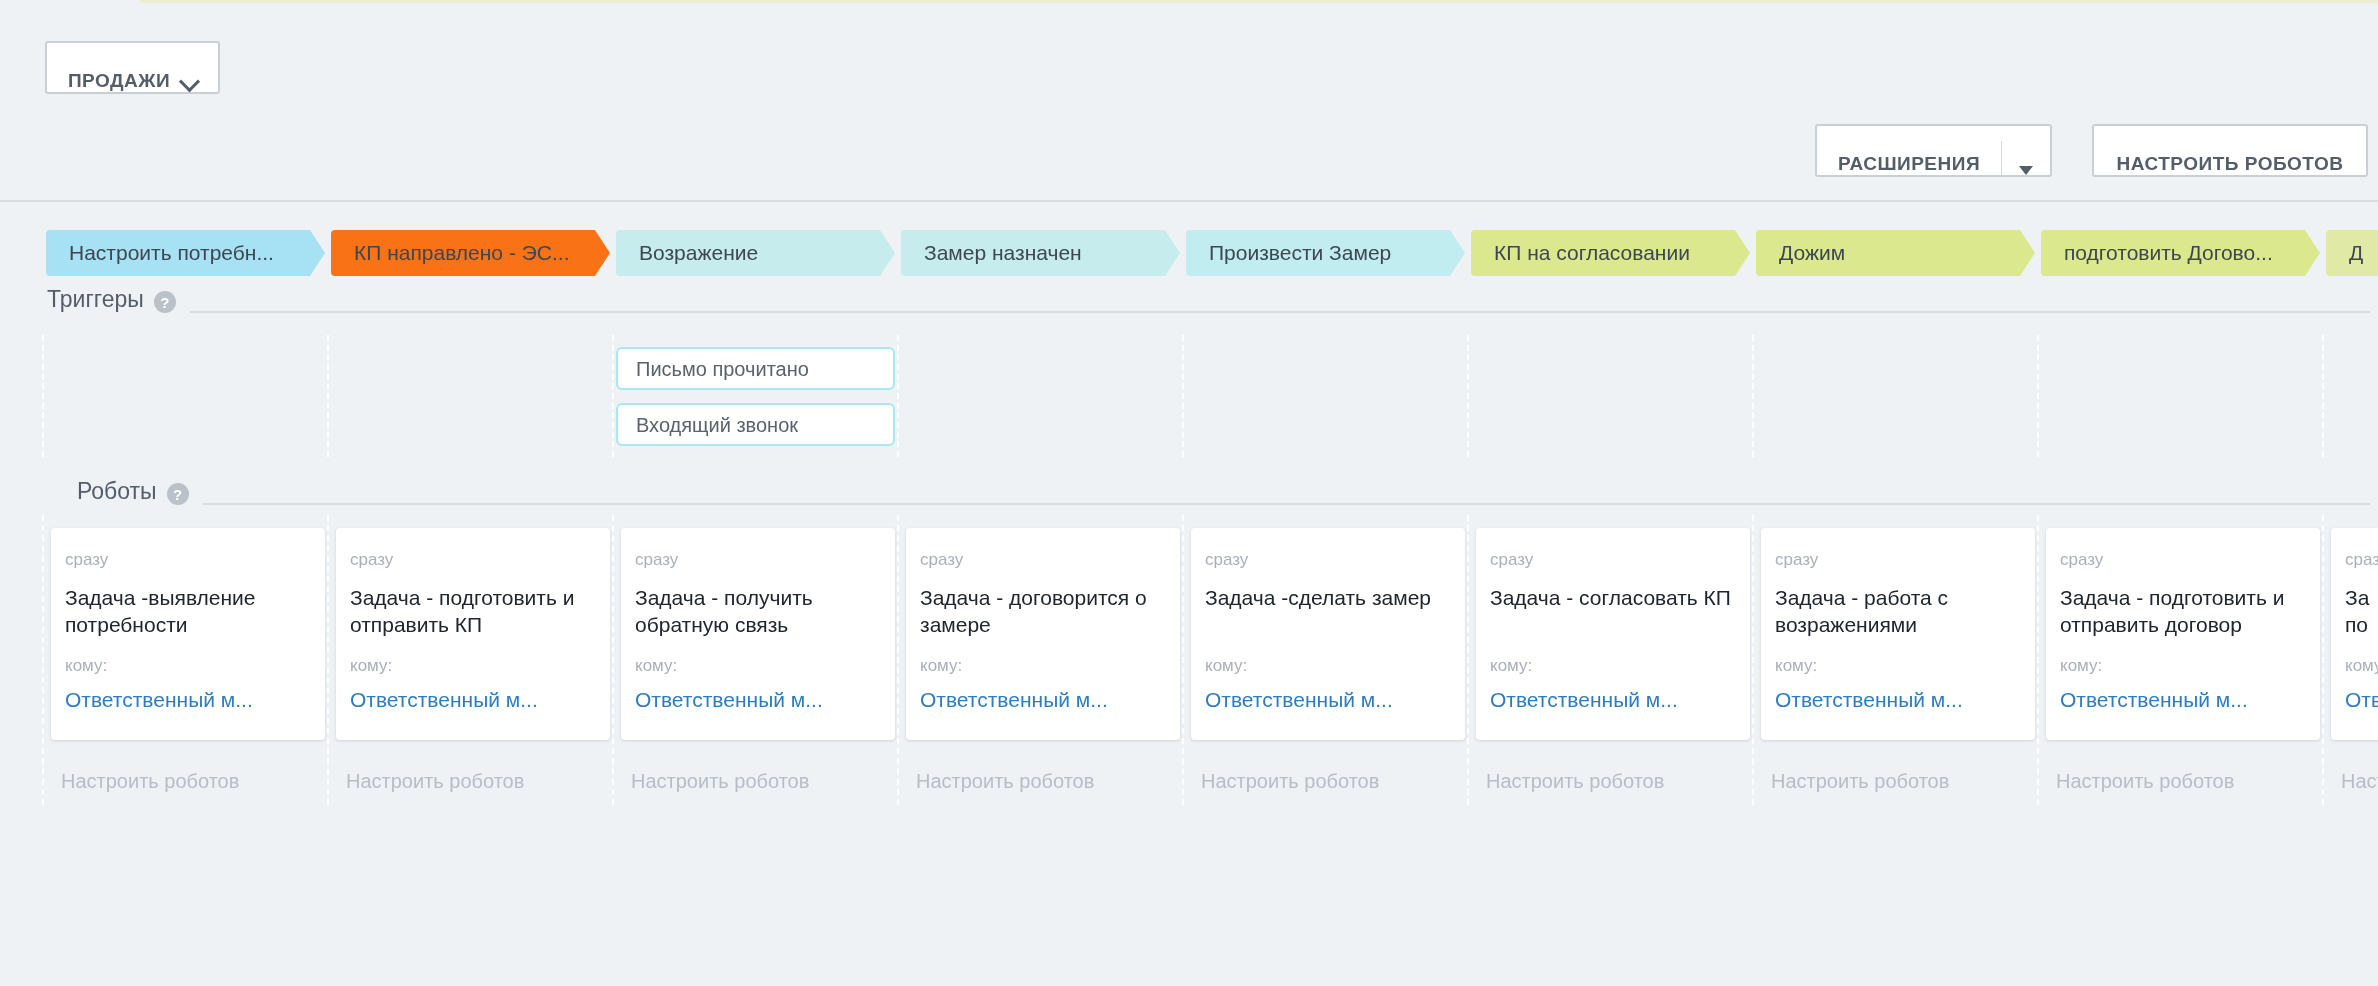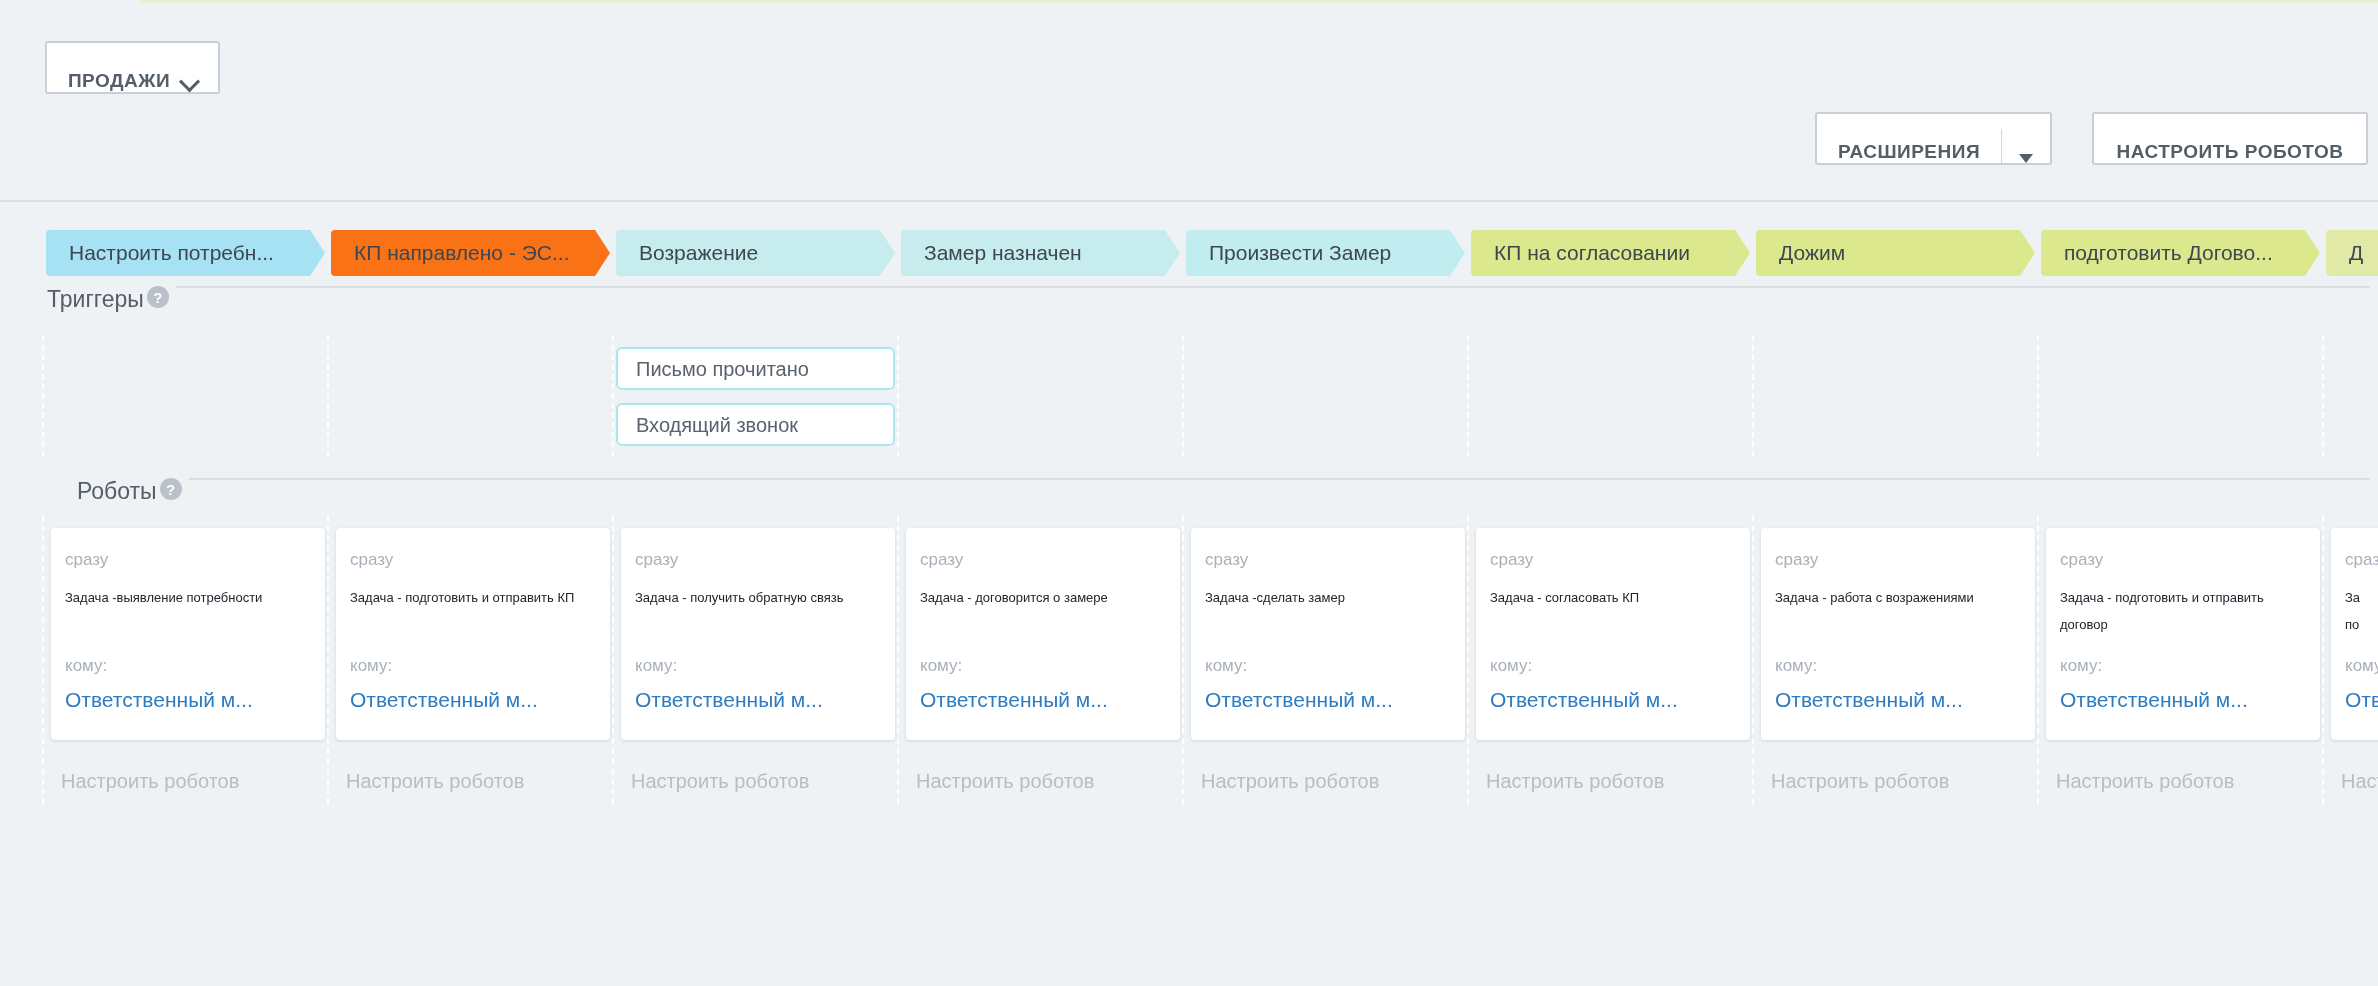--- a/index.html
+++ b/index.html
@@ -40,21 +40,21 @@
   }
   .chev {
     width: 12px; height: 12px;
     border-right: 3px solid #545e69;
     border-bottom: 3px solid #545e69;
     transform: rotate(45deg) translate(-2px, -2px);
     margin-top: -4px;
   }
   .header-actions {
     position: absolute;
-    top: 112px; right: 10px;
+    top: 124px; right: 10px;
     display: flex;
     gap: 40px;
   }
   .extensions-btn { width: 237px; height: 53px; padding: 0; }
   .extensions-btn .label-part {
     flex: 1;
     display: flex; align-items: center; justify-content: center;
   }
   .btn-divider { width: 1px; height: 34px; background: #d2d8de; }
   .caret-part { width: 48px; display: flex; align-items: center; justify-content: center; }
@@ -89,22 +89,22 @@
     overflow: hidden;
     border-radius: 4px 0 0 4px;
     clip-path: polygon(0 0, calc(100% - 15px) 0, 100% 50%, calc(100% - 15px) 100%, 0 100%);
     cursor: pointer;
   }
   
   .section-label {
     position: absolute;
     left: 47px; right: 8px;
     display: flex;
-    align-items: flex-start;
-    gap: 3px;
+    align-items: flex-end;
+    gap: 10px;
     font-size: 23px;
     color: #545d69;
   }
   .triggers-label { top: 286px; }
   .robots-label { top: 478px; margin-left: 30px; }
   .help {
     width: 22px; height: 22px;
     border-radius: 50%;
     background: #bac1c9;
     color: #ffffff;
@@ -159,21 +159,21 @@
     box-sizing: border-box;
     background: #ffffff;
     border-radius: 4px;
     box-shadow: 0 1px 3px rgba(70,80,90,0.18);
     padding: 22px 14px;
     cursor: pointer;
   }
   .card-when { font-size: 17px; line-height: 20px; color: #a9b0b9; }
   .card-title {
     margin-top: 14px;
-    font-size: 13px;
+    font-size: 21px;
     line-height: 27px;
     color: #20262e;
     height: 54px;
     overflow: hidden;
     white-space: pre-line;
   }
   .card-to { margin-top: 18px; font-size: 17px; line-height: 20px; color: #a9b0b9; }
   .card-assignee {
     display: block;
     margin-top: 12px;

